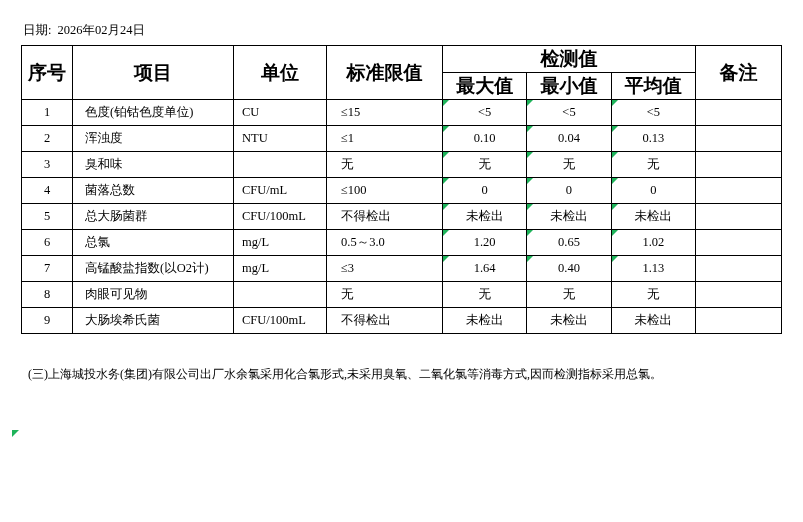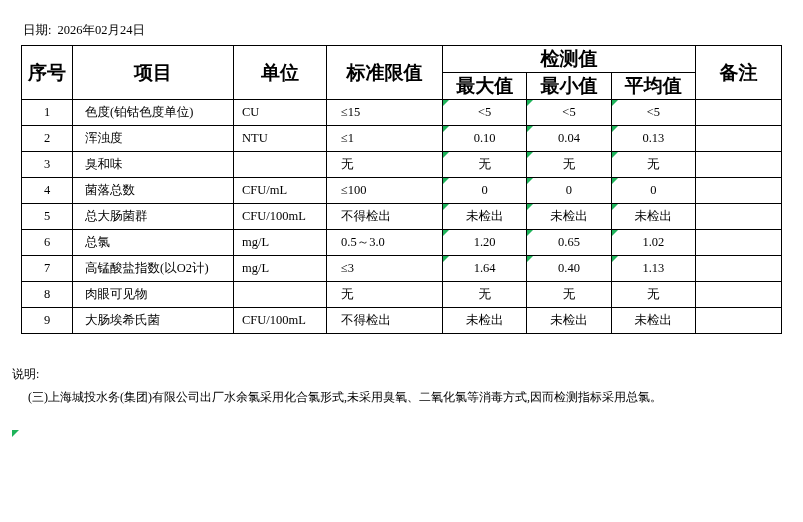--- a/index.html
+++ b/index.html
@@ -225,17 +225,16 @@
         <td class="c-val">未检出</td>
         <td class="c-val">未检出</td>
         <td class="c-remark"></td>
       </tr>
     </tbody>
   </table>
 
   <div class="standalone-mark"></div>
 
   <div class="notes">
-    <div class="note-title">说明:</div>
     <div class="note-line">(三)上海城投水务(集团)有限公司出厂水余氯采用化合氯形式,未采用臭氧、二氧化氯等消毒方式,因而检测指标采用总氯。</div>
   </div>
 
 </div>
 
 </body></html>

